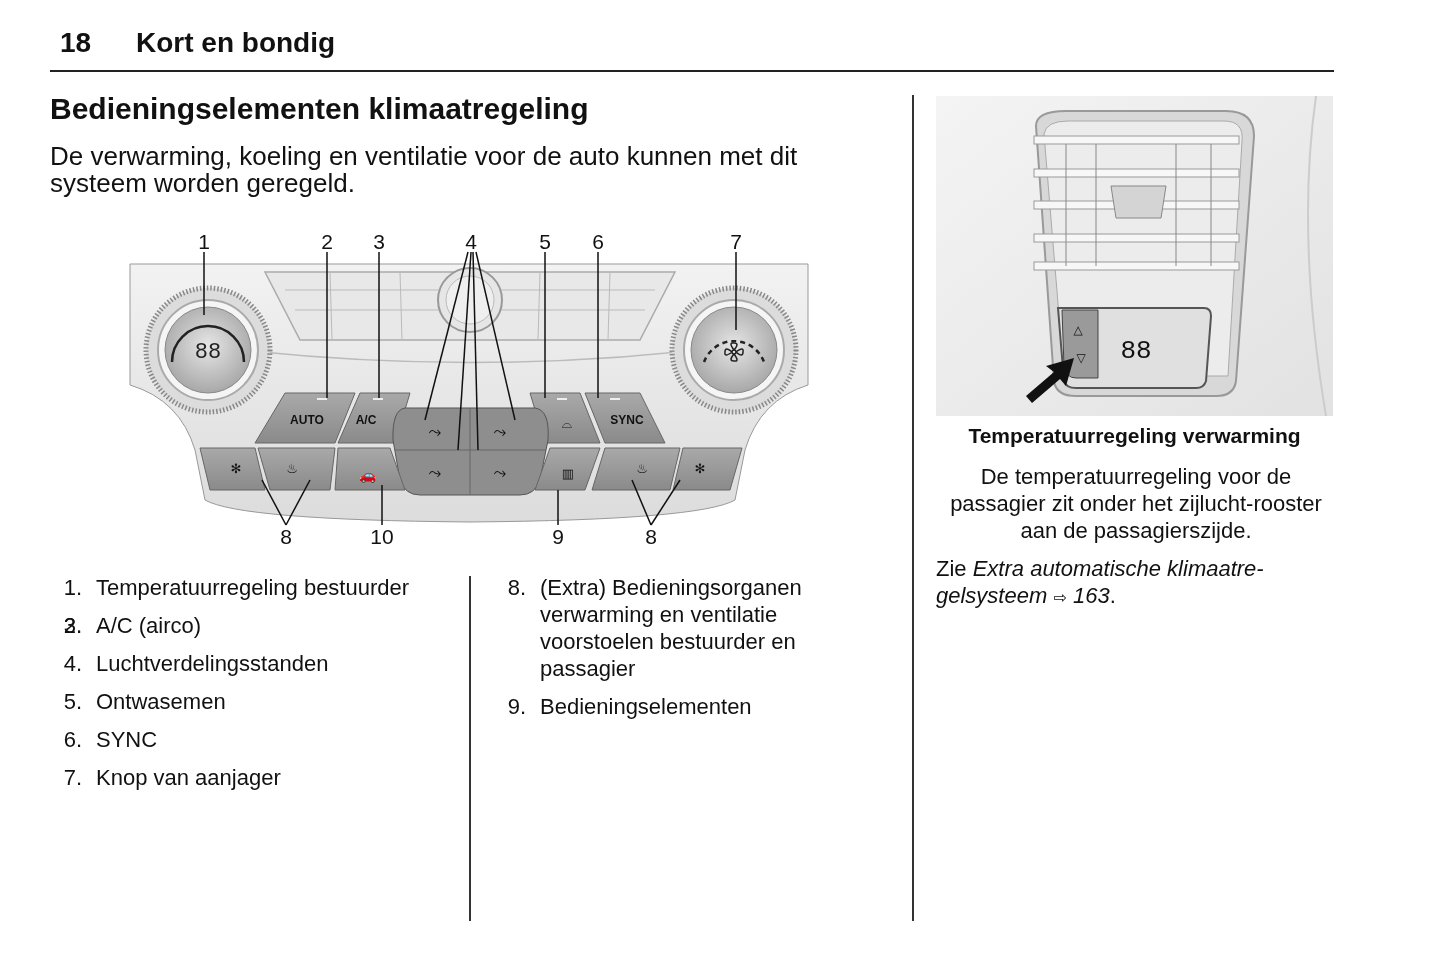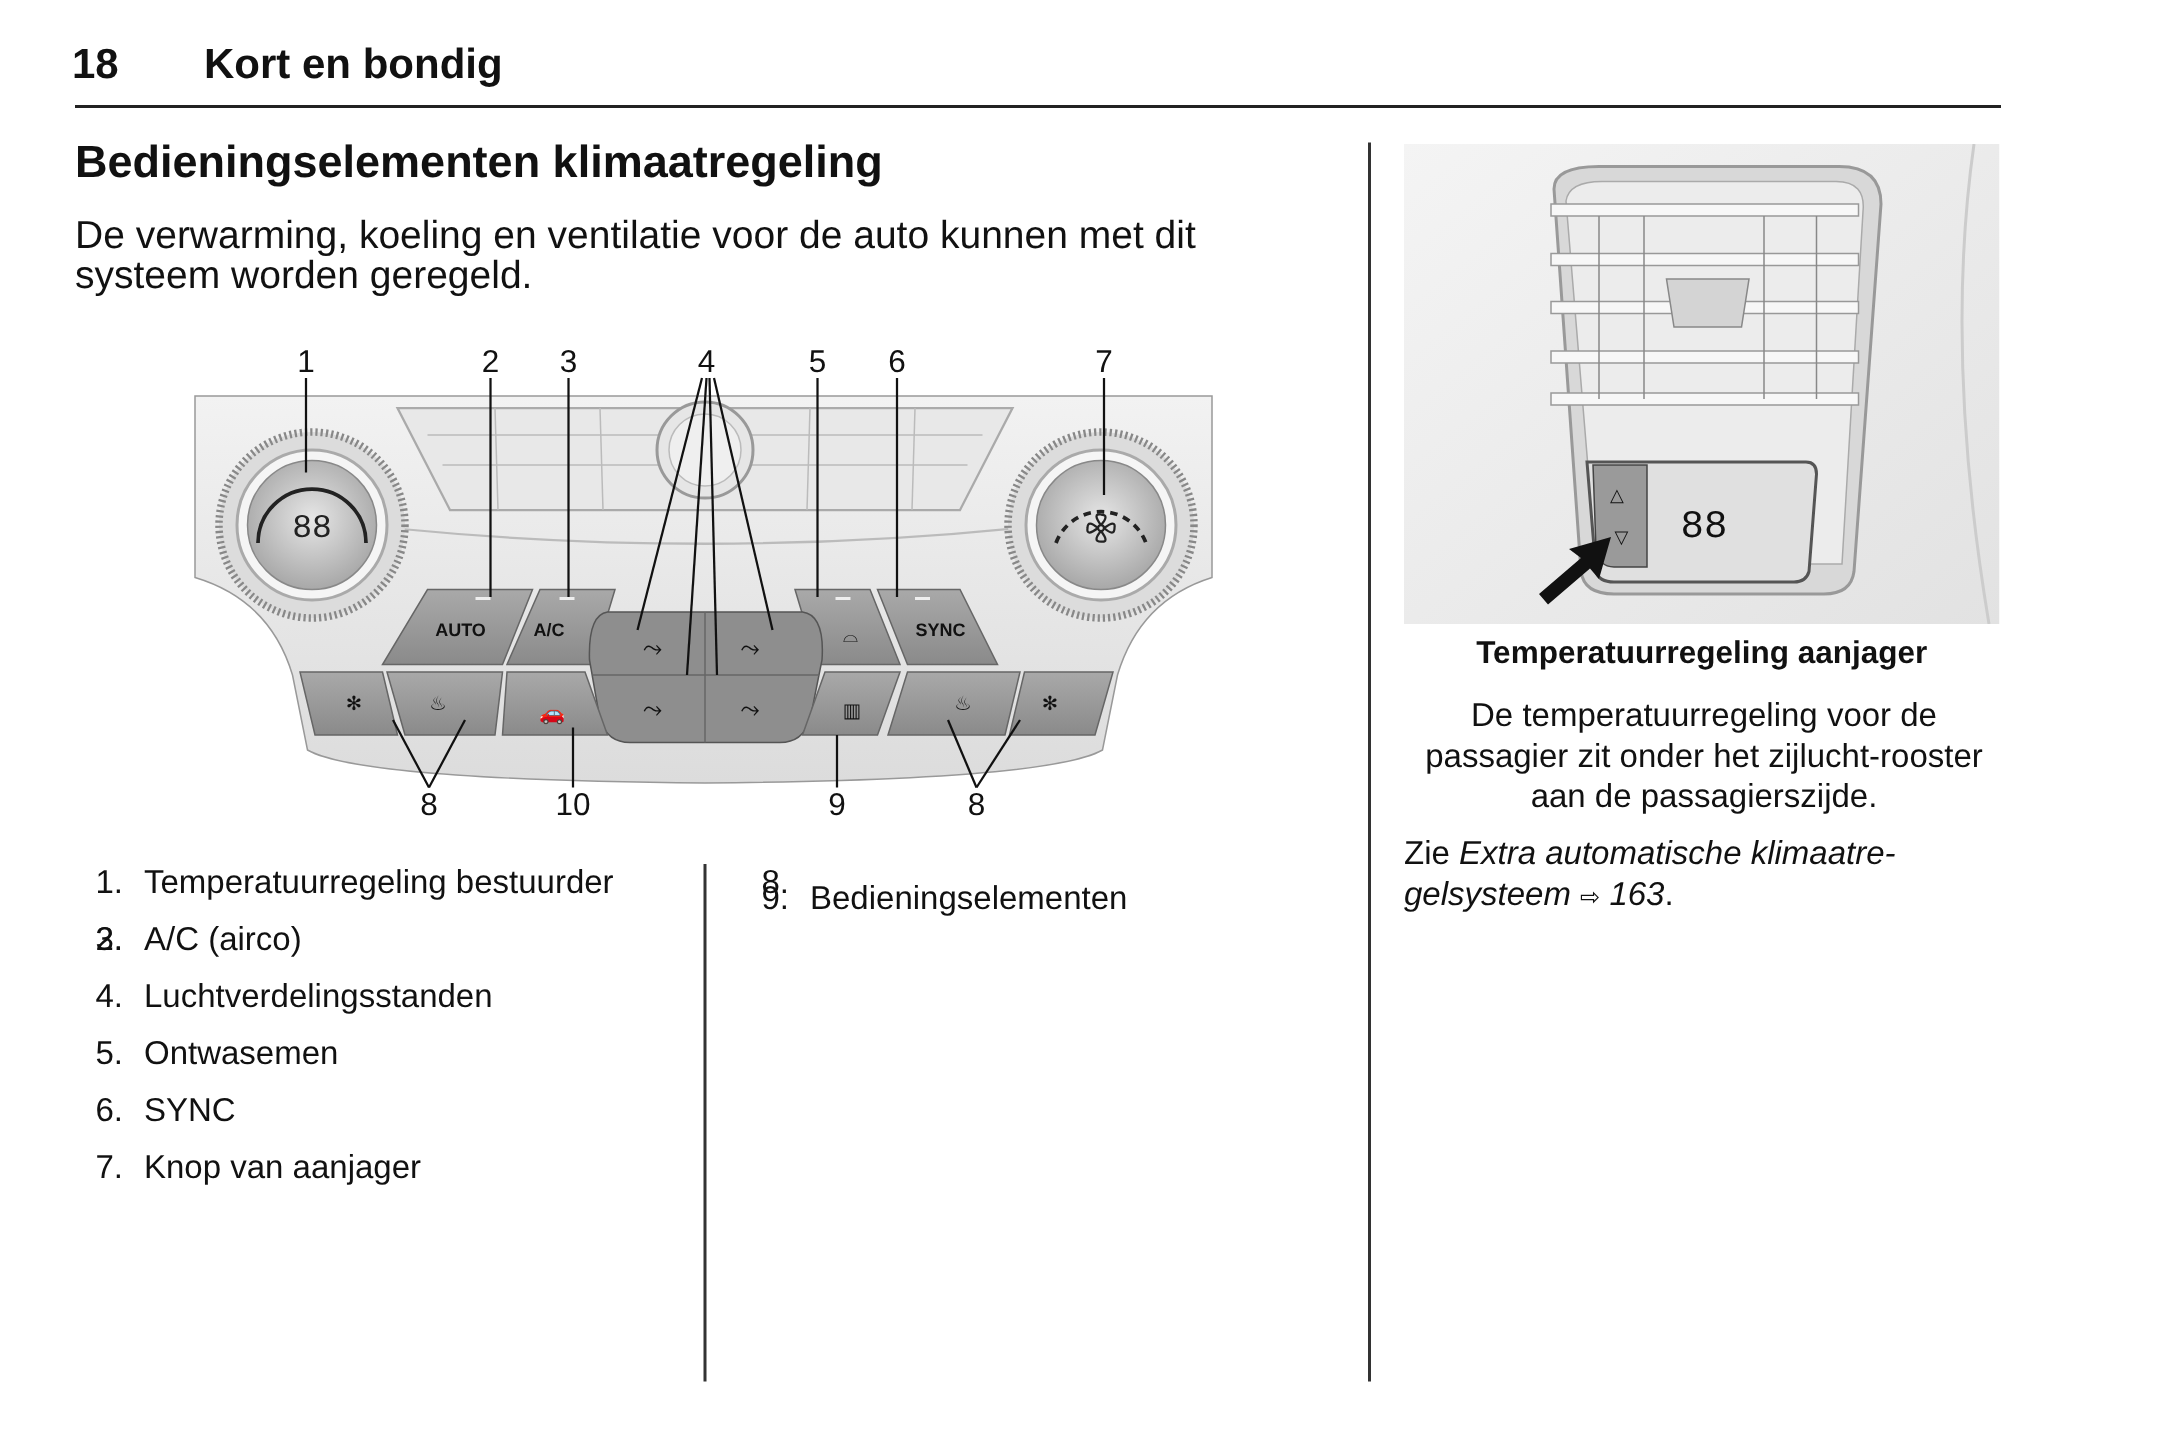--- a/index.html
+++ b/index.html
@@ -1,18 +1,18 @@
 <!DOCTYPE html>
 <html><head>
   <meta charset="utf-8">
   <style>
     html, body { margin: 0; padding: 0; background: #ffffff; }
     body { width: 1445px; height: 964px; position: relative; overflow: hidden;
            font-family: "Liberation Sans", sans-serif; color: #111; }
-    .hdr-num { position: absolute; left: 48px; top: 27px; font-size: 28px; font-weight: bold; }
+    .hdr-num { position: absolute; left: 60px; top: 27px; font-size: 28px; font-weight: bold; }
     .hdr-title { position: absolute; left: 136px; top: 27px; font-size: 28px; font-weight: bold; }
     .hdr-rule { position: absolute; left: 50px; top: 70px; width: 1284px; height: 2px; background: #222; }
     .sec-title { position: absolute; left: 50px; top: 92px; font-size: 30px; font-weight: bold; }
     .intro { position: absolute; left: 50px; top: 143px; width: 830px; font-size: 26px; line-height: 27px; }
     .fig-main { position: absolute; left: 120px; top: 228px; width: 700px; height: 330px; }
     .callout { position: absolute; font-size: 21px; transform: translateX(-50%); }
     .list { position: absolute; font-size: 22px; line-height: 27px; margin: 0; padding: 0; list-style: none; }
     .list li { position: relative; padding-left: 54px; margin-bottom: 11px; }
     .list li .n { position: absolute; left: 0; width: 40px; text-align: right; }
     .list-left { left: 42px; top: 574px; width: 420px; }
@@ -157,21 +157,21 @@
   <li><span class="n">3.</span><span>A/C (airco)</span></li>
   <li><span class="n">4.</span><span>Luchtverdelingsstanden</span></li>
   <li><span class="n">5.</span><span>Ontwasemen</span></li>
   <li><span class="n">6.</span><span>SYNC</span></li>
   <li><span class="n">7.</span><span>Knop van aanjager</span></li>
 </ul>
 
 <div class="vrule" style="left:469px; top:576px; height:345px;"></div>
 
 <ul class="list list-right">
-  <li style="width:330px;"><span class="n">8.</span></li>
+  <li style="width:330px;"><span class="n">8.</span><span>(Extra) Bedieningsorganen verwarming en ventilatie voorstoelen bestuurder en passagier</span></li>
   <li><span class="n">9.</span><span>Bedieningselementen</span></li>
 </ul>
 
 <div class="vrule" style="left:912px; top:95px; height:826px;"></div>
 
 <svg class="fig-right" viewBox="0 0 397 320" xmlns="http://www.w3.org/2000/svg">
   <defs>
     <linearGradient id="bgR" x1="0" y1="0" x2="1" y2="1">
       <stop offset="0%" stop-color="#f4f4f4"></stop>
       <stop offset="100%" stop-color="#e2e2e2"></stop>
@@ -197,19 +197,19 @@
   <path d="M175 90 H230 L225 122 H180 Z" fill="#d4d4d4" stroke="#888"></path>
 
   <path d="M122 212 H268 Q275 212 275 220 L270 285 Q268 292 260 292 H140 Q130 292 128 285 Z" fill="#e0e0e0" stroke="#555" stroke-width="2"></path>
   <path d="M126 214 H162 V282 H140 Q130 282 128 270 Z" fill="#9a9a9a" stroke="#444"></path>
   <text x="142" y="238" text-anchor="middle" font-size="12" fill="#111">△</text>
   <text x="145" y="266" text-anchor="middle" font-size="12" fill="#111">▽</text>
   <text x="200" y="262" text-anchor="middle" font-family="Liberation Mono, monospace" font-size="26" fill="#111">88</text>
   <path d="M90 300 L118 276 L110 270 L138 262 L130 290 L124 283 L96 307 Z" fill="#111"></path>
 </svg>
 
-<div class="caption">Temperatuurregeling aanjager</div>
+<div class="caption">Temperatuurregeling verwarming</div>
 
 <div class="rtext" style="top:463px;text-align:center;">De temperatuurregeling voor de passagier zit onder het zijlucht-rooster aan de passagierszijde.</div>
 <div class="rtext" style="top:555px;">
   <span>Zie </span><em>Extra automatische klimaatre-gelsysteem</em>
   <span style="font-size:16px;">⇨</span><em> 163</em><span>.</span>
 </div>
 
 </body></html>

